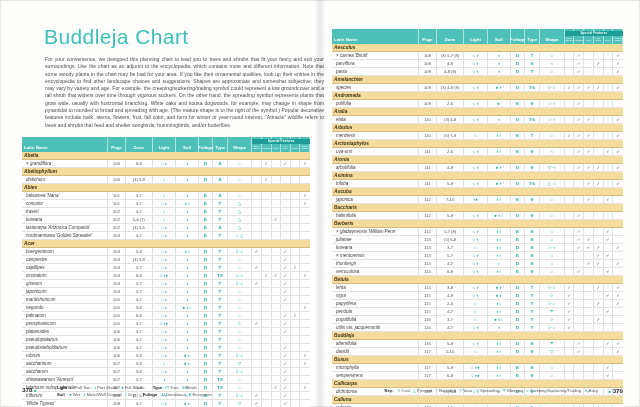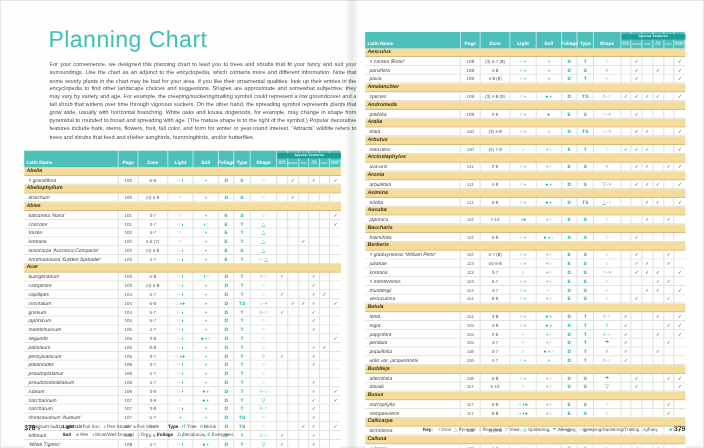--- a/index.html
+++ b/index.html
@@ -51,21 +51,21 @@
   #key-left{left:57px;top:385px;}
   #key-right{right:42px;top:388px;text-align:right;}
   .kl{font-weight:bold;color:#1d1d1d;margin-right:1.5px;}
   .ks{color:#18a7a2;margin:0 1px 0 3px;}
 </style>
 </head>
 <body>
 
 <div class="gutter"></div>
 
-<div class="title">Planning Chart</div>
+<div class="title">Buddleja Chart</div>
 <div class="intro">For your convenience, we designed this planning chart to lead you to trees and shrubs that fit your fancy and suit your surroundings. Use the chart as an adjunct to the encyclopedia, which contains more and different information. Note that some woody plants in the chart may be bad for your area. If you like their ornamental qualities, look up their entries in the encyclopedia to find other landscape choices and suggestions. Shapes are approximate and somewhat subjective; they may vary by variety and age. For example, the creeping/suckering/trailing symbol could represent a low groundcover and a tall shrub that widens over time through vigorous suckers. On the other hand, the spreading symbol represents plants that grow wide, usually with horizontal branching. White oaks and kousa dogwoods, for example, may change in shape from pyramidal to rounded to broad and spreading with age. (The mature shape is to the right of the symbol.) Popular decorative features include bark, stems, flowers, fruit, fall color, and form for winter or year-round interest. "Attracts" wildlife refers to trees and shrubs that feed and shelter songbirds, hummingbirds, and/or butterflies.</div>
 
 <div id="table-left" class="chart">
     <div class="hdr">
       <div class="hc name" style="width: 30%;">Latin Name</div>
       <div class="hc" style="width: 6%;">Page</div>
       <div class="hc" style="width: 9.5%;">Zone</div>
       <div class="hc" style="width: 8%;">Light</div>
       <div class="hc" style="width: 8%;">Soil</div>
       <div class="hc" style="width: 5%;">Foliage</div>

